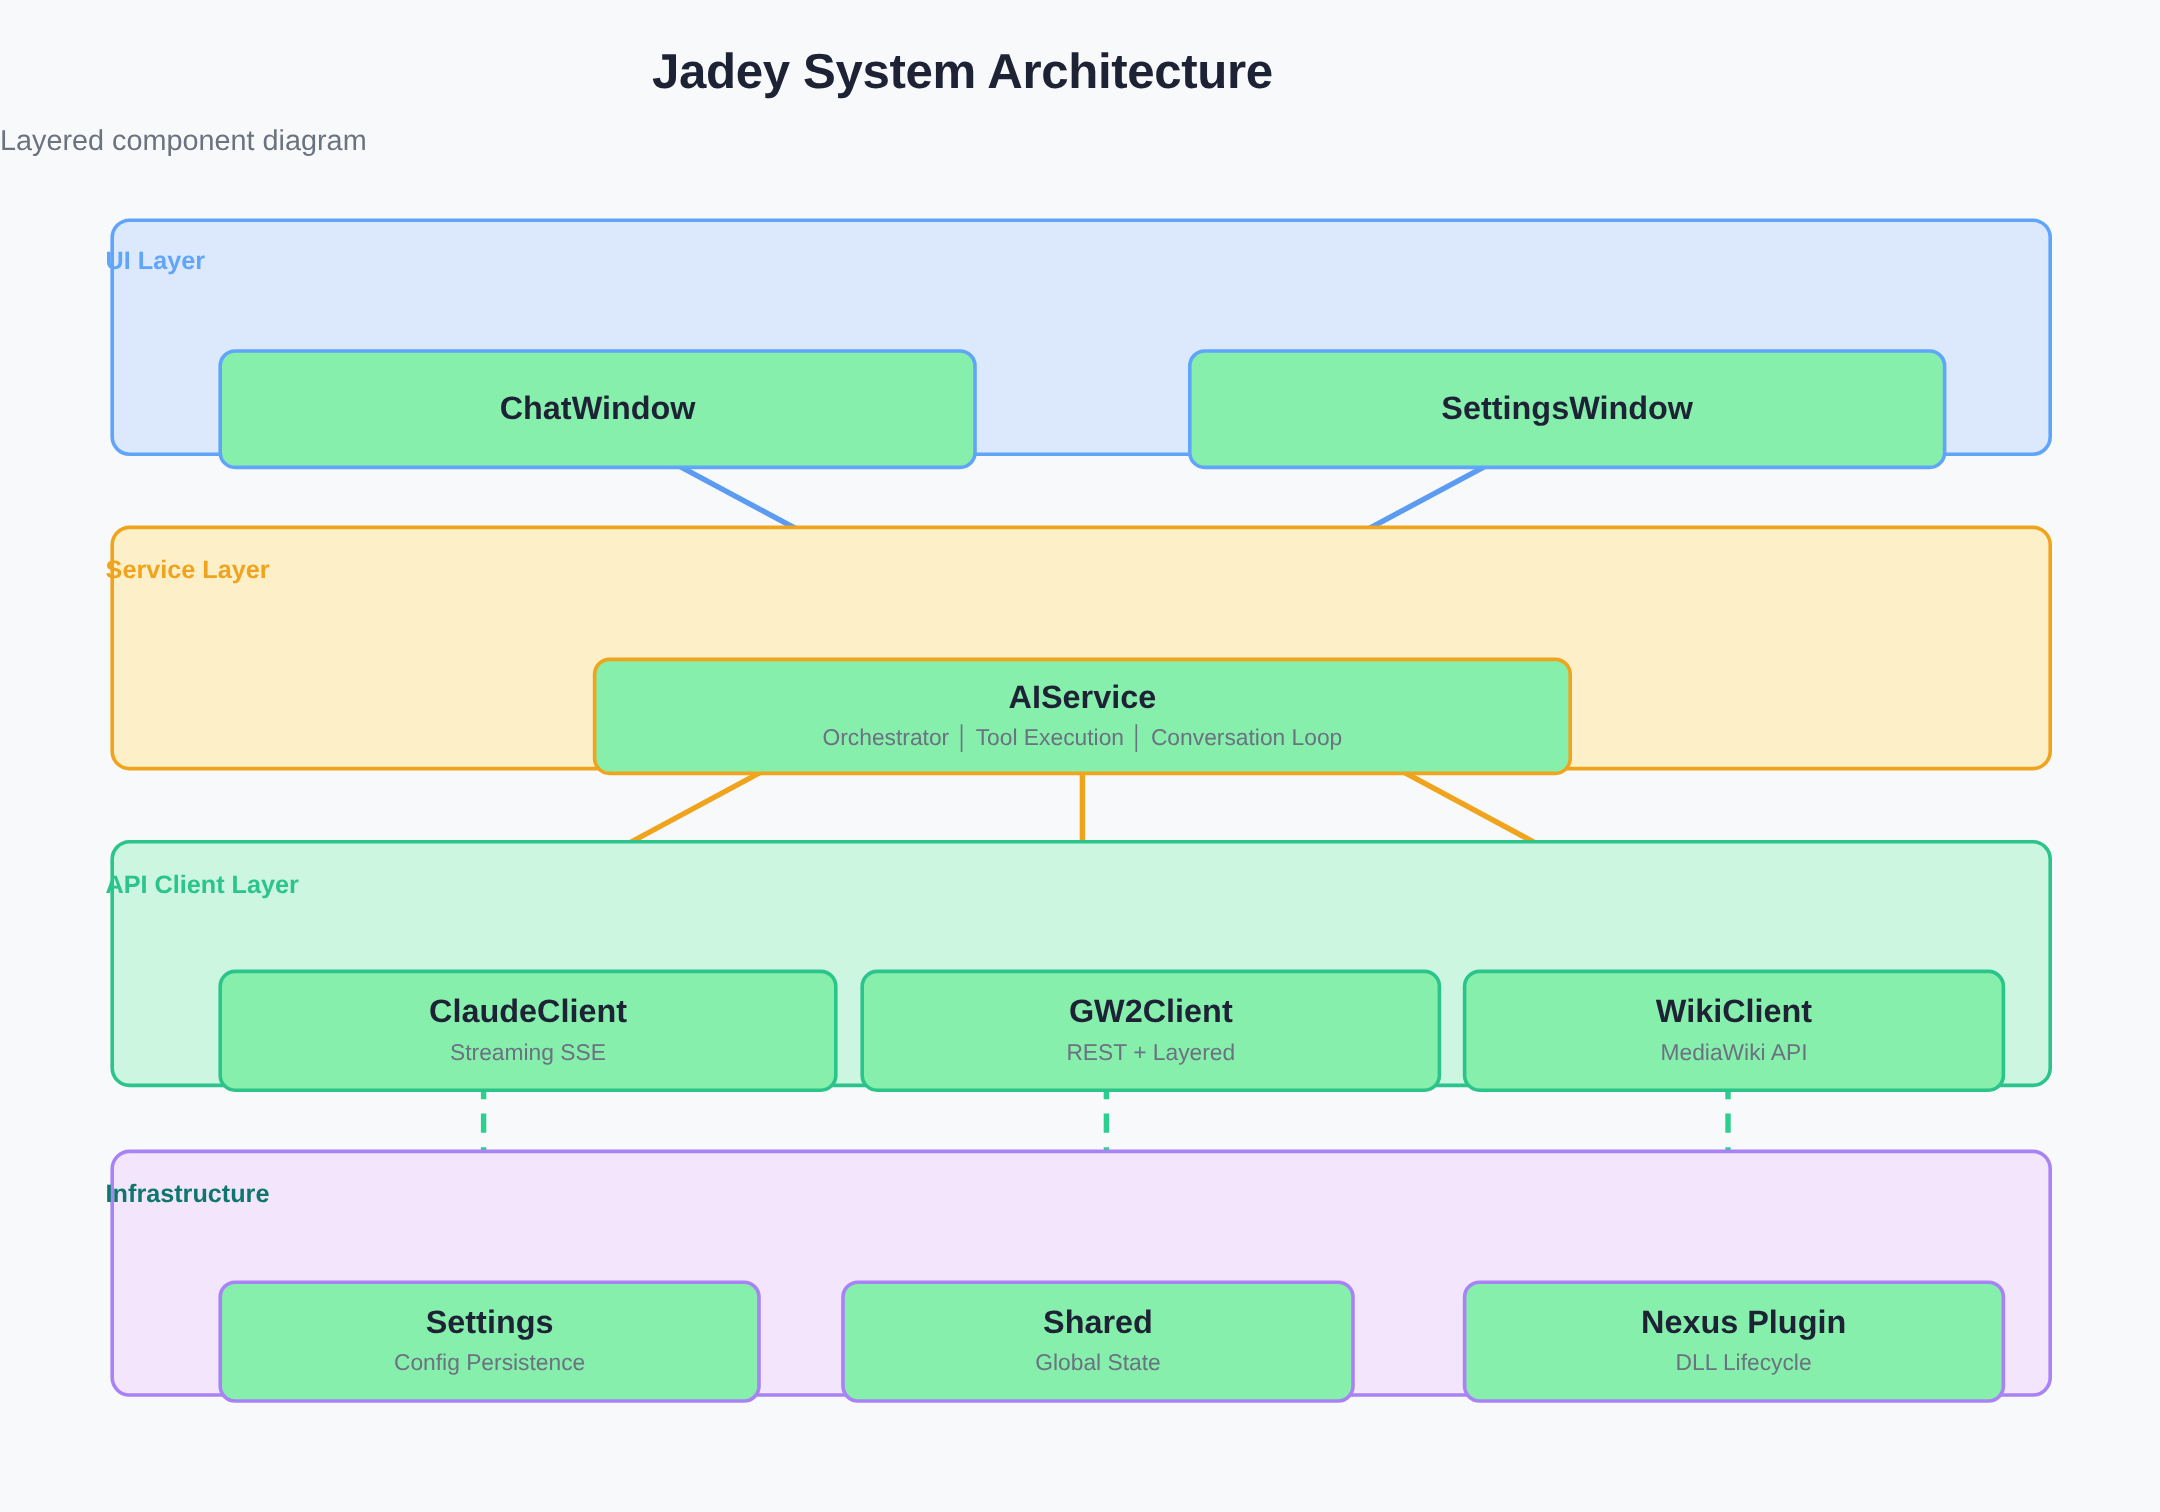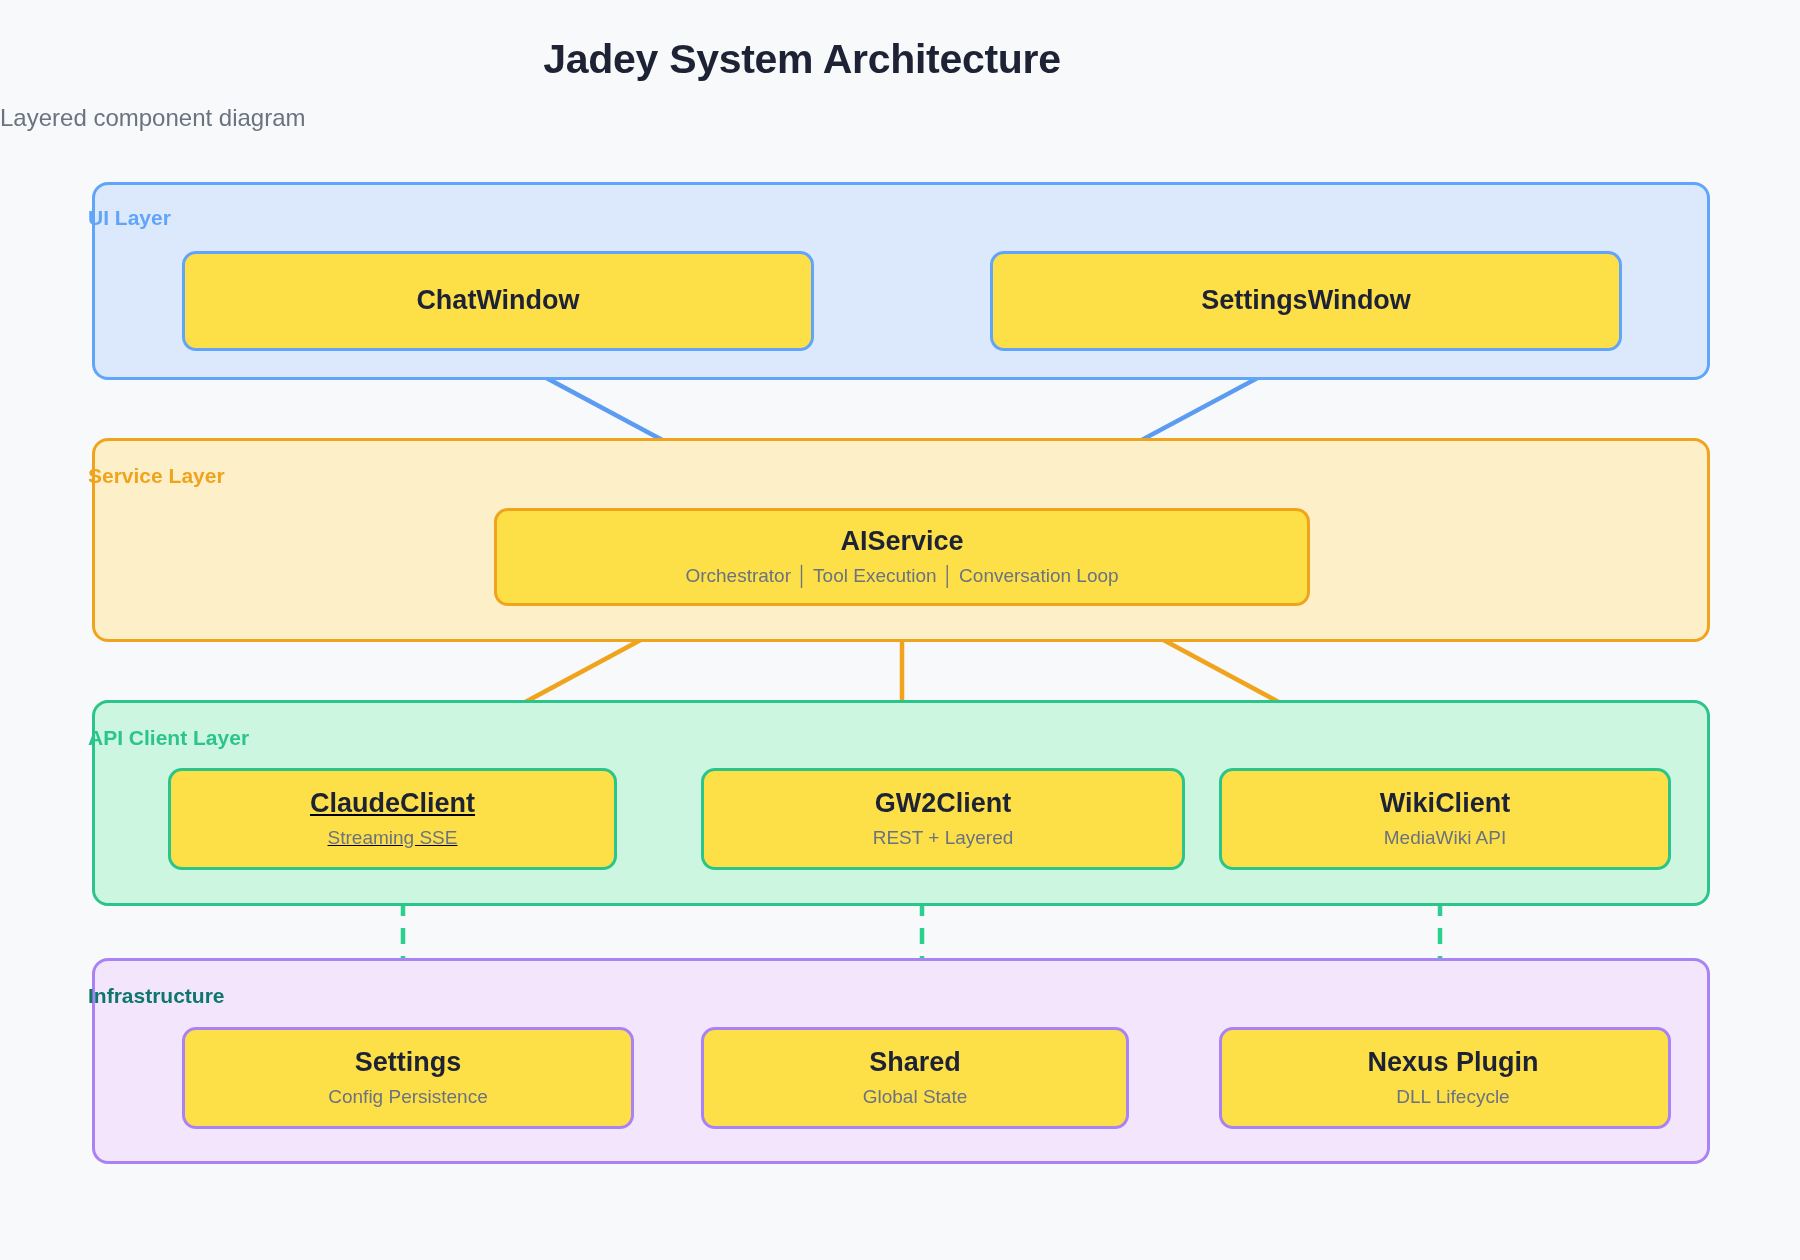--- a/index.html
+++ b/index.html
@@ -37,42 +37,42 @@
   .layer-api     {top:700px;height:206px;background:#ccf6e0;border-color:#2bc48a;}
   .layer-infra   {top:958px;height:206px;background:#f3e6fc;border-color:#a982f5;}
 
   .label-ui      {top:206px;color:#60a5fa;}
   .label-service {top:464px;color:#f0a41d;}
   .label-api     {top:726px;color:#2bc48a;}
   .label-infra   {top:984px;color:#0f766e;}
 
   
   .node{
-    position:absolute;background:#fde047;
+    position:absolute;background:#86efac;
     border-width:3px;border-style:solid;border-radius:14px;
     box-sizing:border-box;
     display:flex;flex-direction:column;
-    align-items:center;justify-content:center;
+    align-items:center;justify-content:center;margin-top:40px;
   }
   .node-title{font-size:27px;font-weight:bold;color:#1e2235;line-height:1.1;}
   .node-sub{font-size:19px;color:#6b7280;margin-top:9px;line-height:1.1;}
 
   .n-blue  {border-color:#60a5fa;}
   .n-amber {border-color:#f0a41d;}
   .n-green {border-color:#2bc48a;}
   .n-purple{border-color:#a982f5;}
 
   
   .n-chatwindow    {left:182px; top:251px; width:632px; height:100px;}
   .n-settingswindow{left:990px; top:251px; width:632px; height:100px;}
   
   .n-aiservice     {left:494px; top:508px; width:816px; height:98px;}
   
-  .n-claudeclient  {left:168px; top:768px; width:449px; height:102px;text-decoration:underline;}
-  .n-gw2client     {left:701px; top:768px; width:484px; height:102px;}
+  .n-claudeclient  {left:182px; top:768px; width:516px; height:102px;}
+  .n-gw2client     {left:717px; top:768px; width:484px; height:102px;}
   .n-wikiclient    {left:1219px;top:768px; width:452px; height:102px;}
   
   .n-settings      {left:182px; top:1027px;width:452px; height:102px;}
   .n-shared        {left:701px; top:1027px;width:428px; height:102px;}
   .n-nexusplugin   {left:1219px;top:1027px;width:452px; height:102px;padding-left:16px;}
 
   
   #edges{position:absolute;left:0;top:0;width:1800px;height:1260px;pointer-events:none;}
 </style>
 </head>

